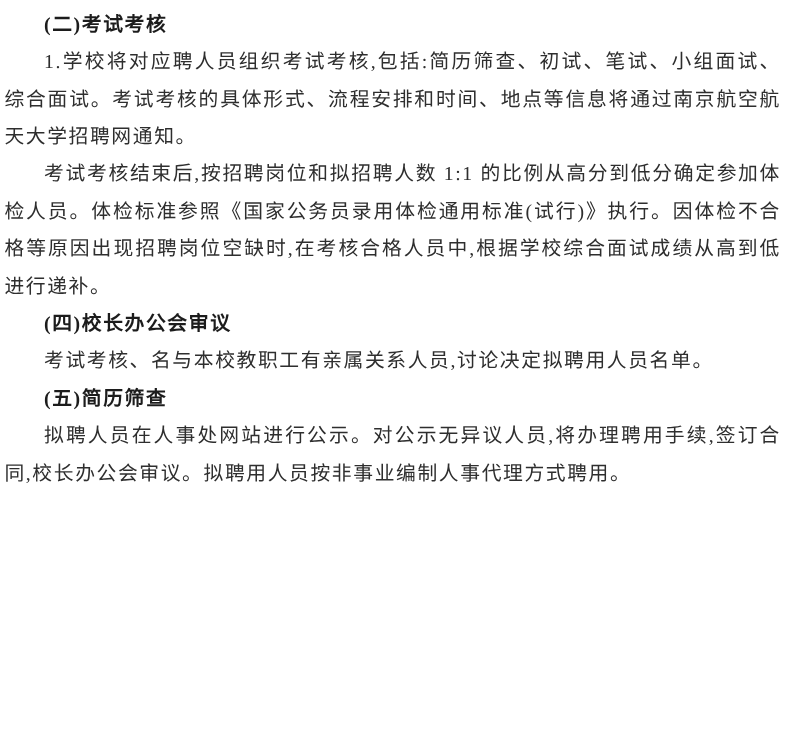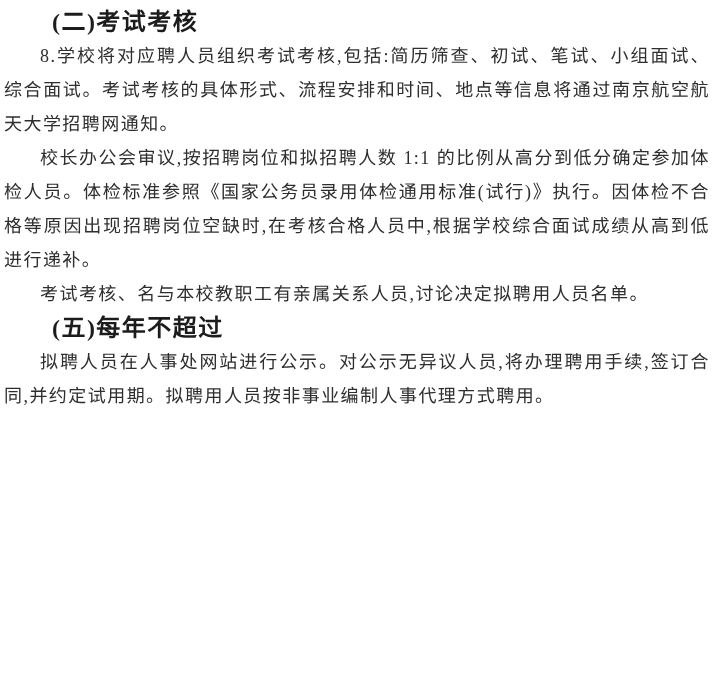--- a/index.html
+++ b/index.html
@@ -29,41 +29,42 @@
     text-indent: 2em;
     text-align: justify;
     text-justify: inter-character;
     word-break: break-all;
   }
   .heading {
     margin: 0;
     line-height: 34px;
     text-indent: 2em;
     text-align: left;
-    font-size: 24px;
+    font-size: 18px;
     font-weight: bold;
     color: #1c1c1c;
   }
 </style>
 </head>
 <body>
 
 <div class="page">
 
   <div>
     <h2 class="heading">(二)考试考核</h2>
-    <p class="para">8.学校将对应聘人员组织考试考核,包括:简历筛查、初试、笔试、小组面试、综合面试。考试考核的具体形式、流程安排和时间、地点等信息将通过南京航空航天大学招聘网通知。</p>
+    <p class="para">1.学校将对应聘人员组织考试考核,包括:简历筛查、初试、笔试、小组面试、综合面试。考试考核的具体形式、流程安排和时间、地点等信息将通过南京航空航天大学招聘网通知。</p>
   </div>
 
   <div>
-    <p class="para">校长办公会审议,按招聘岗位和拟招聘人数 1:1 的比例从高分到低分确定参加体检人员。体检标准参照《国家公务员录用体检通用标准(试行)》执行。因体检不合格等原因出现招聘岗位空缺时,在考核合格人员中,根据学校综合面试成绩从高到低进行递补。</p>
+    <p class="para">考试考核结束后,按招聘岗位和拟招聘人数 1:1 的比例从高分到低分确定参加体检人员。体检标准参照《国家公务员录用体检通用标准(试行)》执行。因体检不合格等原因出现招聘岗位空缺时,在考核合格人员中,根据学校综合面试成绩从高到低进行递补。</p>
   </div>
 
   <div>
+    <h2 class="heading">(四)校长办公会审议</h2>
     <p class="para">考试考核、名与本校教职工有亲属关系人员,讨论决定拟聘用人员名单。</p>
   </div>
 
   <div>
-    <h2 class="heading">(五)每年不超过</h2>
-    <p class="para">拟聘人员在人事处网站进行公示。对公示无异议人员,将办理聘用手续,签订合同,并约定试用期。拟聘用人员按非事业编制人事代理方式聘用。</p>
+    <h2 class="heading">(五)简历筛查</h2>
+    <p class="para">拟聘人员在人事处网站进行公示。对公示无异议人员,将办理聘用手续,签订合同,校长办公会审议。拟聘用人员按非事业编制人事代理方式聘用。</p>
   </div>
 
 </div>
 
 </body></html>

